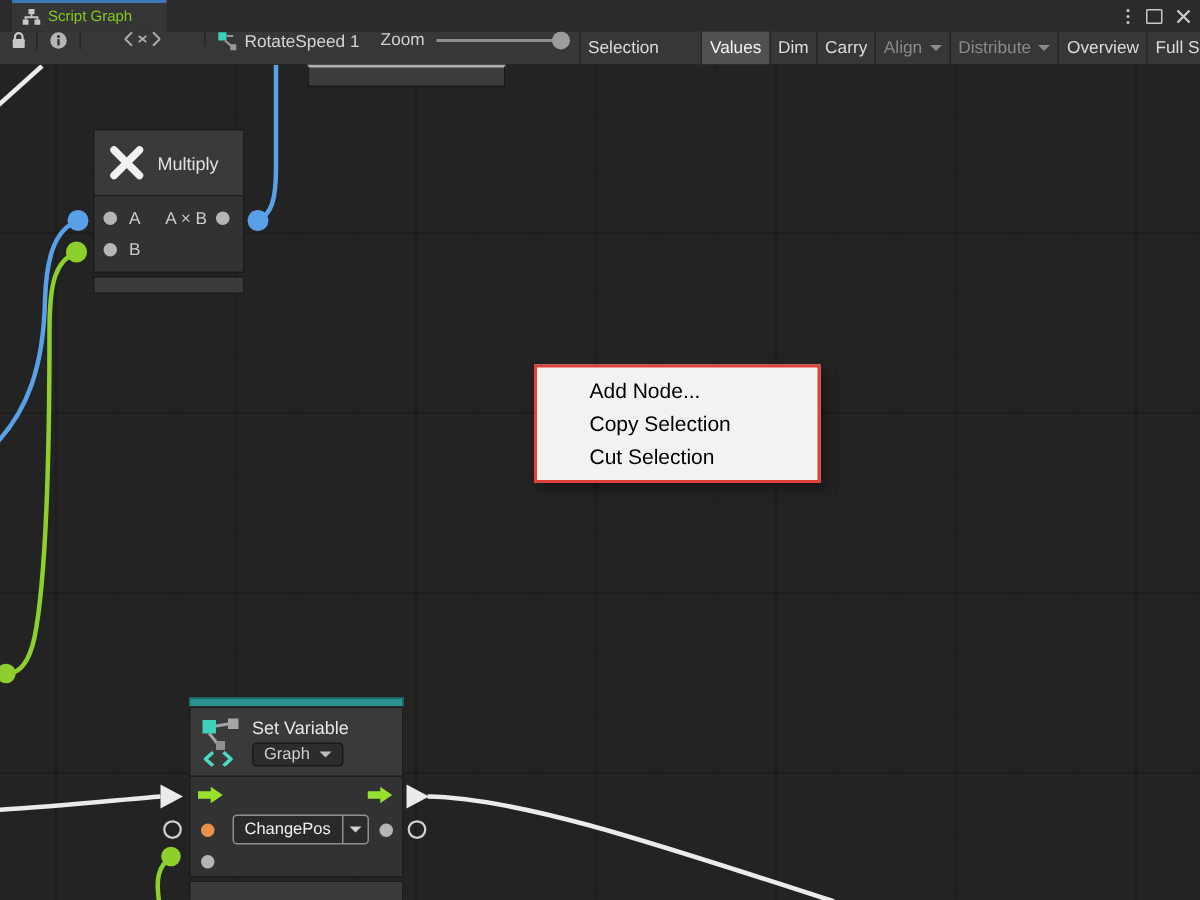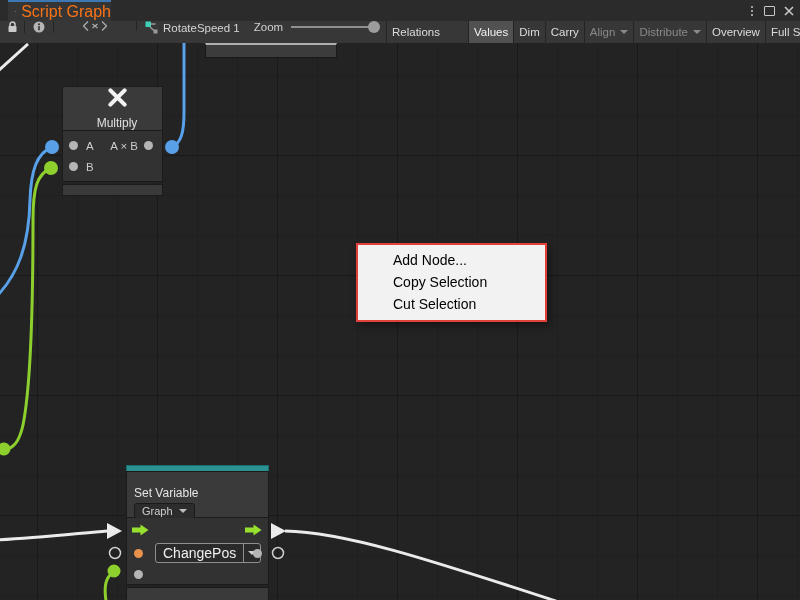--- a/index.html
+++ b/index.html
@@ -9,21 +9,21 @@
     font-family:"Liberation Sans", sans-serif;
     -webkit-font-smoothing:antialiased;
   }
   
   .titlebar{position:absolute;left:0;top:0;width:800px;height:21px;background:#2b2b2b;}
   .tab{
     position:absolute;left:8px;top:0;height:21px;width:103px;box-sizing:border-box;
     background:#353535;border-top:2px solid #3e78b4;
     display:flex;align-items:center;gap:5px;padding-left:7px;
   }
-  .tab-label{font-size:16px;color:#f97316;white-space:nowrap;text-align:right;}
+  .tab-label{font-size:10px;color:#84cc16;white-space:nowrap;text-align:right;}
   .win-controls{position:absolute;right:6px;top:0;height:21px;display:flex;align-items:center;gap:9px;}
   .kebab{display:flex;flex-direction:column;gap:2px;padding:2px;}
   .kebab i{width:2px;height:2px;border-radius:50%;background:#c9c9c9;}
   .maxbox{width:9px;height:8px;border:1.5px solid #c9c9c9;border-radius:1px;}
   
   .toolbar{
     position:absolute;left:0;top:21px;width:800px;height:22px;background:#373737;
     border-bottom:1px solid #1e1e1e;box-sizing:content-box;
     display:flex;align-items:flex-start;overflow:hidden;font-size:11.5px;color:#d6d6d6;
   }
@@ -53,21 +53,21 @@
     background-position:0 112px,37px 0,0 32px,37px 0;
   }
   .wires{position:absolute;left:0;top:0;pointer-events:none;}
   
   .float-box{
     position:absolute;left:205px;top:0;width:130px;height:12px;
     background:#3c3c3c;border:1px solid #191919;border-top:2px solid #b0b0b0;
   }
   
   .node{position:absolute;color:#e0e0e0;font-size:12px;}
-  .n-header{background:#3a3a3a;border:1px solid #1b1b1b;display:flex;align-items:center;box-sizing:border-box;flex-direction:column;}
+  .n-header{background:#3a3a3a;border:1px solid #1b1b1b;display:flex;align-items:center;box-sizing:border-box;}
   .n-body{background:#323232;border:1px solid #1b1b1b;border-top:none;box-sizing:border-box;}
   .n-footer{height:10px;background:#3a3a3a;border:1px solid #1b1b1b;margin-top:2px;}
   .pdot{width:9px;height:9px;border-radius:50%;background:#b5b5b5;flex:none;}
   .pdot.orange{background:#e8914a;}
   
   .multiply{left:62px;top:43px;width:101px;}
   .multiply .n-header{height:45px;gap:8px;padding-left:9px;}
   .multiply .n-body{padding:4px 0;}
   .port-row{display:flex;align-items:center;height:21px;position:relative;}
   .port-row .pdot.in{margin-left:6px;}
@@ -85,21 +85,21 @@
     font-size:11px;color:#cfcfcf;}
   .sv-picker .caret{margin-left:0;border-top-color:#bfbfbf;}
   .setvar .n-body{position:relative;}
   .flow-row{height:24px;position:relative;}
   .flow-arrow{position:absolute;top:6px;}
   .flow-arrow.in{left:5px;} .flow-arrow.out{right:6px;}
   .val-row{height:22px;display:flex;align-items:center;position:relative;}
   .val-row .pdot.orange{margin-left:7px;}
   .changepos{display:flex;align-items:stretch;height:18px;margin-left:12px;
     background:#2a2a2a;border:1px solid #8f8f8f;border-radius:3px;overflow:hidden;}
-  .cp-text{display:flex;align-items:center;padding:0 7px;font-size:14px;color:#f0f0f0;}
+  .cp-text{display:flex;align-items:center;padding:0 7px;font-size:11px;color:#f0f0f0;}
   .cp-caret{display:flex;align-items:center;justify-content:center;width:16px;border-left:1px solid #8f8f8f;}
   .cp-caret .caret{margin-left:0;border-top-color:#d0d0d0;}
   .val-row .pdot.right{position:absolute;right:6px;}
   .row3{height:20px;display:flex;align-items:center;}
   .row3 .pdot{margin-left:7px;}
   .sv-footer{height:16px;background:#3a3a3a;border:1px solid #1b1b1b;margin-top:2px;}
   
   .ctx-menu{
     position:absolute;left:356px;top:200px;width:187px;
     background:#f2f2f2;border:2px solid #e2403b;padding:4px 0 5px 0;
@@ -163,21 +163,21 @@
     <span>RotateSpeed 1</span>
   </div>
   <div class="zoom-group">
     <span class="zoom-label">Zoom</span>
     <span class="zoom-track">
       <span class="zoom-handle"></span>
     </span>
     <span class="zoom-value">1x</span>
   </div>
   <div class="tb-buttons">
-    <div class="tb-btn">Relations</div>
+    <div class="tb-btn">Selection</div>
     <div class="tb-btn active">Values</div>
     <div class="tb-btn">Dim</div>
     <div class="tb-btn">Carry</div>
     <div class="tb-btn disabled">
       <span>Align</span>
       <span class="caret"></span>
     </div>
     <div class="tb-btn disabled">
       <span>Distribute</span>
       <span class="caret"></span>

